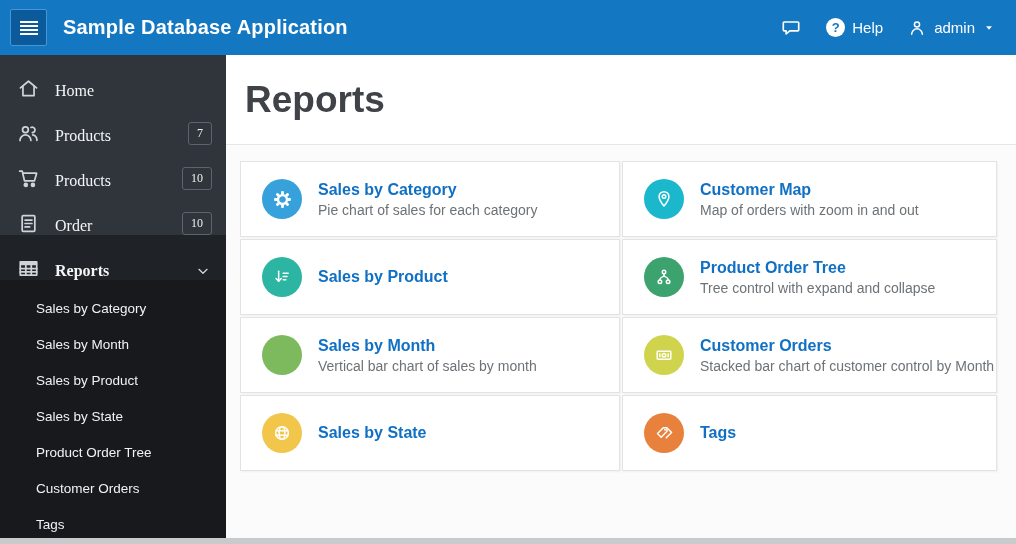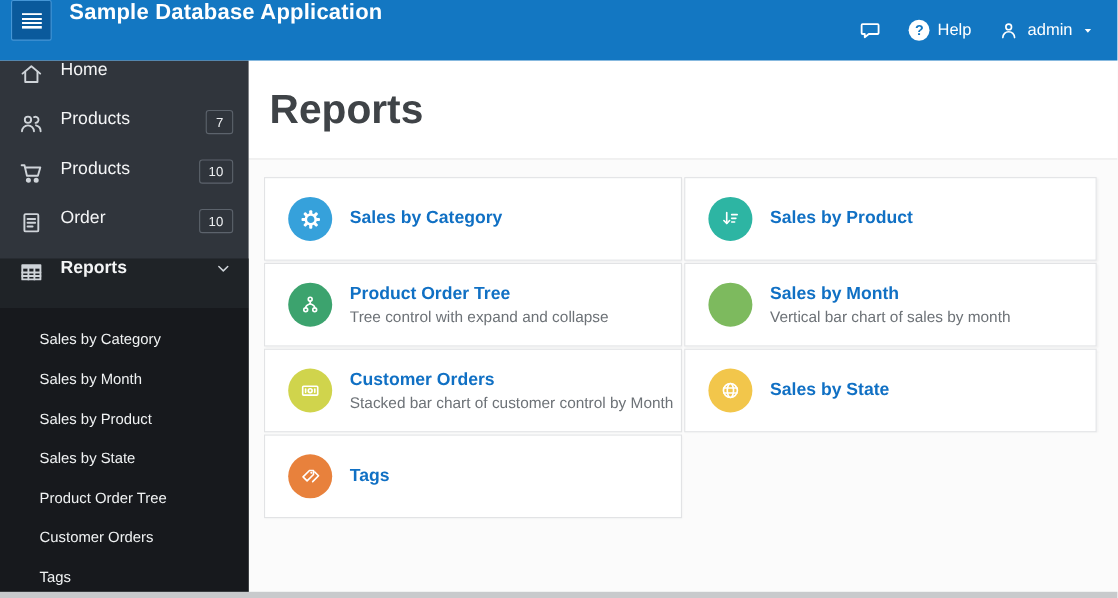--- a/index.html
+++ b/index.html
@@ -2,40 +2,40 @@
 <html><head>
 <meta charset="utf-8">
 <style>
   * { margin:0; padding:0; box-sizing:border-box; }
   html,body { width:1016px; height:544px; overflow:hidden;
     font-family:"Liberation Sans","DejaVu Sans",sans-serif; background:#fbfbfb; }
   .app { position:relative; width:1016px; height:544px; }
 
   
   .header { position:absolute; top:0; left:0; width:1016px; height:55px;
-    background:#1377c2; display:flex; z-index:5; }
+    background:#1377c2; display:flex; align-items:center; z-index:5; }
   .menu-btn { width:37px; height:37px; margin-left:10px; background:#0a5a9c;
     border:1px solid #4596d6; border-radius:2px; display:flex; align-items:center;
     justify-content:center; cursor:pointer; }
   .bars { width:18px; height:14px;
     background:repeating-linear-gradient(#fff 0 2px, transparent 2px 4px); display:block; }
   .app-title { color:#fff; font-size:20px; font-weight:bold; margin-left:16px; letter-spacing:.2px; }
   .header-right { margin-left:auto; display:flex; align-items:center; gap:24px;
     padding-right:22px; color:#fff; }
   .hbtn { display:flex; align-items:center; gap:7px; font-size:15px; cursor:pointer; color:#fff; }
   .icon { display:inline-flex; align-items:center; justify-content:center; }
   .help-badge { width:19px; height:19px; border-radius:50%; background:#fff; color:#1377c2;
     font-weight:bold; font-size:13px; display:inline-flex; align-items:center; justify-content:center; }
   .caret { display:inline-flex; margin-left:2px; }
 
   
   .sidebar { position:absolute; top:55px; left:0; width:226px; height:489px;
     background:#30353c; z-index:4; }
-  .nav-item { height:45px; display:flex; align-items:flex-start; padding:0 14px 0 16px;
-    color:#f4f5f6; font-size:16px; cursor:pointer; }
+  .nav-item { height:45px; display:flex; align-items:flex-end; padding:0 14px 0 16px;
+    color:#f4f5f6; font-size:16px; cursor:pointer;font-family:Liberation Serif, serif; }
   .nav-item .nav-icon { width:24px; height:24px; margin-right:15px; color:#cfd4d9; }
   .nav-item.active { background:#1f2327; }
   .nav-badge { margin-left:auto; border:1px solid #5c636c; border-radius:3px;
     font-size:12px; color:#eef0f2; padding:3px 8px; min-width:24px; text-align:center; }
   .nav-chevron { margin-left:auto; color:#cfd4d9; }
   .submenu { background:#17191d; padding:10px 0 12px 0; }
   .subitem { height:36px; display:flex; align-items:center; padding-left:36px;
     color:#f0f2f3; font-size:13.5px; cursor:pointer; }
 
   
@@ -186,23 +186,36 @@
                 <rect x="-1.6" y="-9.6" width="3.2" height="4.6" rx="1.1" transform="rotate(180)" fill="currentColor" stroke="none"></rect>
                 <rect x="-1.6" y="-9.6" width="3.2" height="4.6" rx="1.1" transform="rotate(225)" fill="currentColor" stroke="none"></rect>
                 <rect x="-1.6" y="-9.6" width="3.2" height="4.6" rx="1.1" transform="rotate(270)" fill="currentColor" stroke="none"></rect>
                 <rect x="-1.6" y="-9.6" width="3.2" height="4.6" rx="1.1" transform="rotate(315)" fill="currentColor" stroke="none"></rect>
                 <circle r="5.1" stroke-width="2.6"></circle>
               </g>
             </svg>
           </span>
         <span class="tile-text">
           <span class="tile-title">Sales by Category</span>
-        </span>
-      </div>
-
+          <span class="tile-desc">Pie chart of sales for each category</span>
+        </span>
+      </div>
+
+      <div class="report-card">
+        <span class="tile-circle" style="background-color: rgb(27, 184, 205);">
+            <svg width="20" height="20" viewBox="0 0 24 24" fill="none" stroke="currentColor" stroke-width="1.8" stroke-linecap="round" stroke-linejoin="round">
+              <path d="M12 3.2c-3.2 0-5.9 2.5-5.9 5.7 0 4.3 5.9 11.5 5.9 11.5s5.9-7.2 5.9-11.5c0-3.2-2.7-5.7-5.9-5.7z"></path>
+              <circle cx="12" cy="8.9" r="2.1"></circle>
+            </svg>
+          </span>
+        <span class="tile-text">
+          <span class="tile-title">Customer Map</span>
+          <span class="tile-desc">Map of orders with zoom in and out</span>
+        </span>
+      </div>
 
       <div class="report-card">
         <span class="tile-circle" style="background-color: rgb(45, 181, 163);">
             <svg width="20" height="20" viewBox="0 0 24 24" fill="none" stroke="currentColor" stroke-width="1.8" stroke-linecap="round" stroke-linejoin="round">
               <path d="M8 5.2v11.6"></path>
               <path d="M4.9 13.8L8 17l3.1-3.2"></path>
               <path d="M13.4 7.4h6M13.4 11.4h4.6M13.4 15.4h3.2"></path>
             </svg>
           </span>
         <span class="tile-text">

